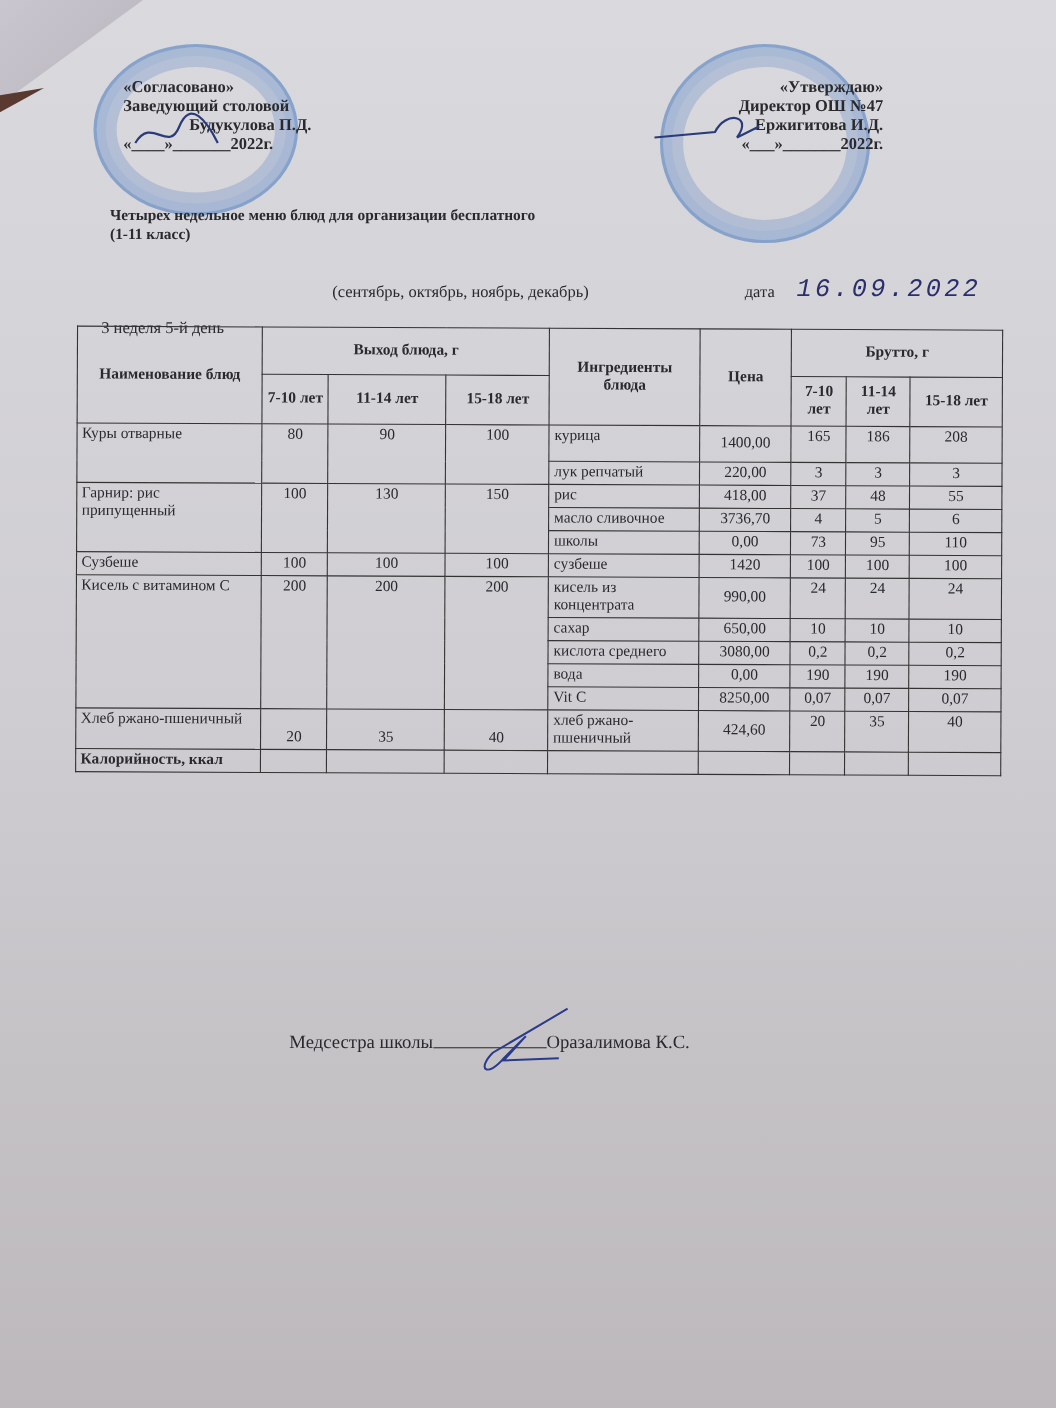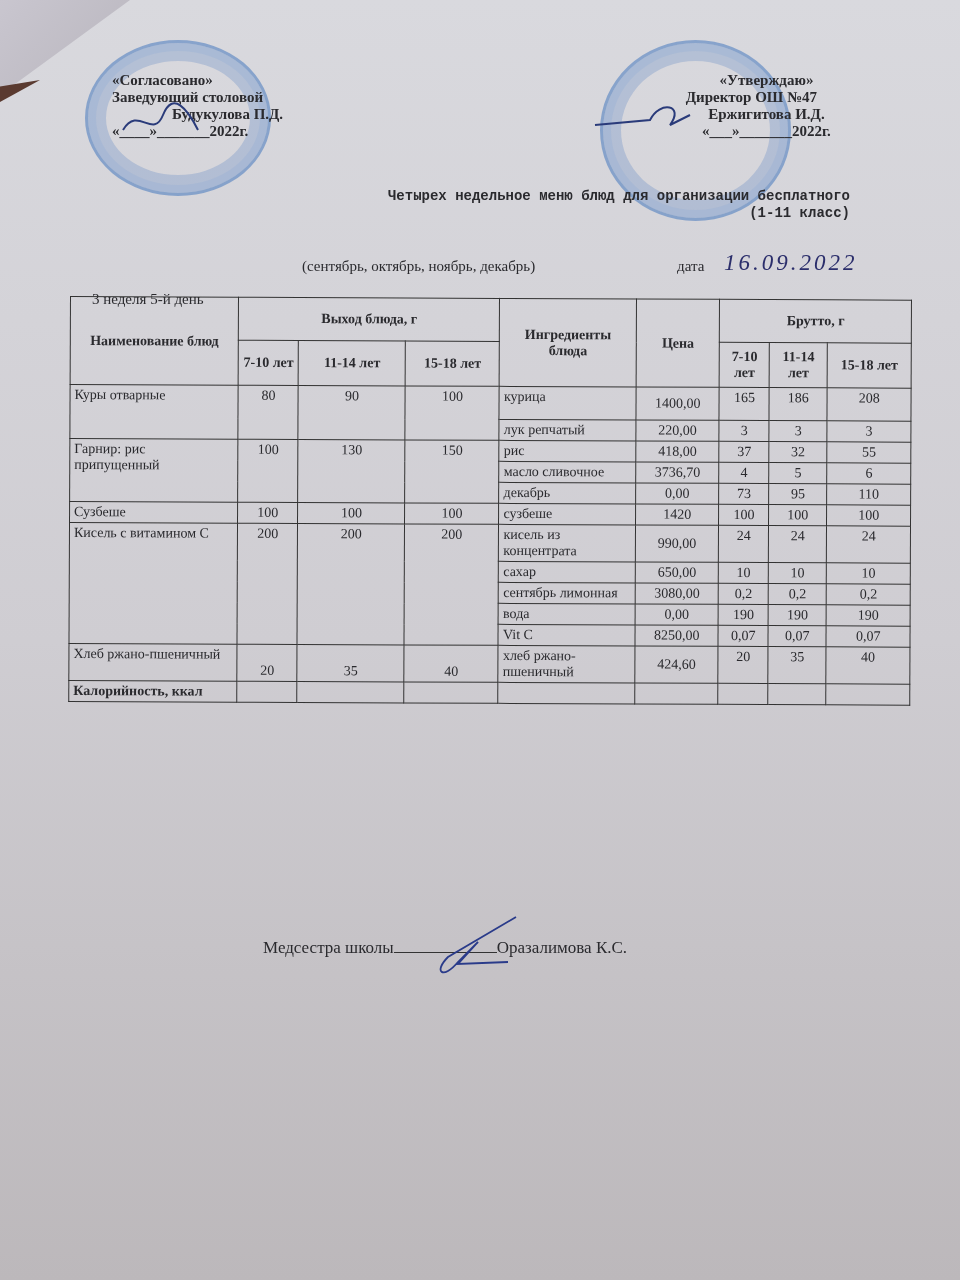--- a/index.html
+++ b/index.html
@@ -19,36 +19,36 @@
     }
     .stamp {
       position: absolute; border-radius: 50%;
       border: 3px solid rgba(70,120,190,0.55);
       box-shadow: inset 0 0 0 8px rgba(120,160,215,0.18), inset 0 0 0 18px rgba(70,120,190,0.25);
     }
     .stamp-left { left: 85px; top: 40px; width: 180px; height: 150px; }
     .stamp-right { left: 600px; top: 40px; width: 185px; height: 175px; }
     .approval { position: absolute; font-weight: bold; font-size: 15px; line-height: 17px; }
     .approval-left { left: 112px; top: 72px; }
-    .approval-right { left: 672px; top: 72px; text-align: center; }
+    .approval-right { left: 644px; top: 72px; text-align: right; }
     .approval .indent { padding-left: 60px; }
     .approval-right .indent { padding-left: 30px; }
     .sig-mark {
       position: absolute; color: #2a3b7a; font-family: "DejaVu Sans", sans-serif; font-style: italic;
     }
     .title-block {
-      position: absolute; left: 100px; top: 188px; width: 750px; text-align: right;
-      font-weight: bold; font-size: 14px; line-height: 17px; font-family: Liberation Mono, monospace;
+      position: absolute; left: 100px; top: 188px; width: 750px; text-align: left;
+      font-weight: bold; font-size: 14px; line-height: 17px;
     }
     .info-line {
       position: absolute; top: 258px; left: 92px; width: 830px; font-size: 15px;
     }
     .info-line span { position: absolute; white-space: nowrap; }
     .handwritten-date {
-      font-family: Liberation Serif, serif; font-style: italic; color: #2b2e6b;
+      font-family: Liberation Mono, monospace; font-style: italic; color: #2b2e6b;
       font-size: 23px; letter-spacing: 3px; top: -8px !important;
     }
     table.menu {
       position: absolute; left: 70px; top: 296px; width: 842px;
       border-collapse: collapse; font-size: 14px; transform: rotate(0.25deg);
       transform-origin: left top;
     }
     table.menu td, table.menu th {
       border: 1px solid #333; padding: 2px 4px; vertical-align: top;
     }
@@ -145,32 +145,32 @@
   </tr>
 
   <tr>
     <td rowspan="3">Гарнир: рис припущенный</td>
     <td rowspan="3" class="c-num">100</td>
     <td rowspan="3" class="c-num">130</td>
     <td rowspan="3" class="c-num">150</td>
     <td>рис</td>
     <td class="c-price">418,00</td>
     <td class="c-num">37</td>
-    <td class="c-num">32</td>
+    <td class="c-num">48</td>
     <td class="c-num">55</td>
   </tr>
   <tr>
     <td>масло сливочное</td>
     <td class="c-price">3736,70</td>
     <td class="c-num">4</td>
     <td class="c-num">5</td>
     <td class="c-num">6</td>
   </tr>
   <tr>
-    <td>декабрь</td>
+    <td>школы</td>
     <td class="c-price">0,00</td>
     <td class="c-num">73</td>
     <td class="c-num">95</td>
     <td class="c-num">110</td>
   </tr>
 
   <tr>
     <td>Сузбеше</td>
     <td class="c-num">100</td>
     <td class="c-num">100</td>
@@ -194,21 +194,21 @@
     <td class="c-num">24</td>
   </tr>
   <tr>
     <td>сахар</td>
     <td class="c-price">650,00</td>
     <td class="c-num">10</td>
     <td class="c-num">10</td>
     <td class="c-num">10</td>
   </tr>
   <tr>
-    <td>сентябрь лимонная</td>
+    <td>кислота среднего</td>
     <td class="c-price">3080,00</td>
     <td class="c-num">0,2</td>
     <td class="c-num">0,2</td>
     <td class="c-num">0,2</td>
   </tr>
   <tr>
     <td>вода</td>
     <td class="c-price">0,00</td>
     <td class="c-num">190</td>
     <td class="c-num">190</td>

